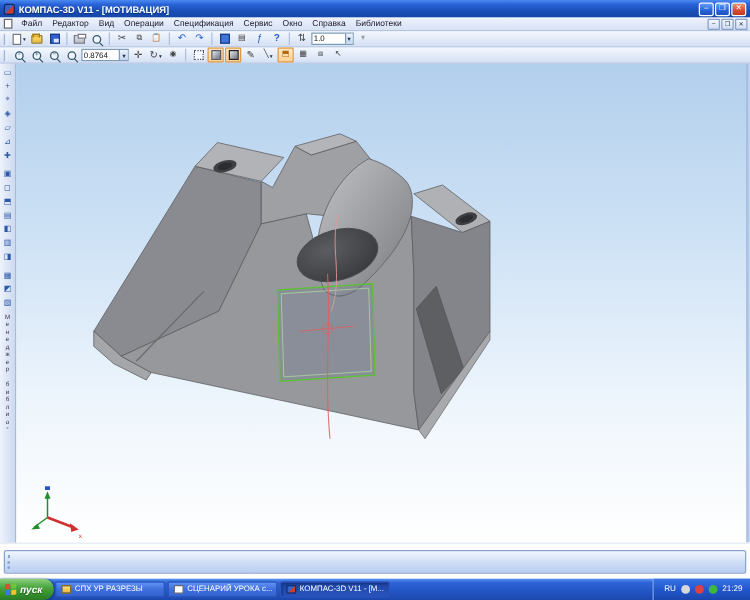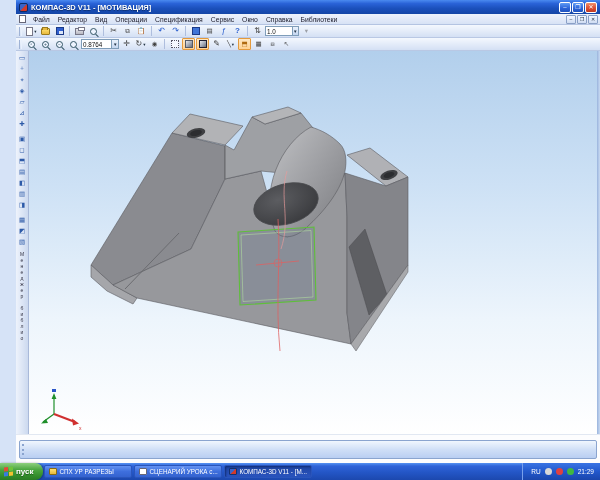--- a/index.html
+++ b/index.html
@@ -1,18 +1,18 @@
 <!DOCTYPE html>
 <html><head>
 <meta charset="utf-8">
 <style>
   * { box-sizing: border-box; margin: 0; padding: 0; }
   html,body { width:600px; height:480px; overflow:hidden; }
   body { font-family:"Liberation Sans", sans-serif; background:#d6e3f7; position:relative; }
-  .app { position:absolute; inset:0;padding-left:16px; }
+  .app { position:absolute; inset:0; }
 
   
   .titlebar { height:14px; background:linear-gradient(180deg,#4a8af0 0%,#2a63d8 25%,#1b50bc 60%,#1446a6 100%);
     display:flex; align-items:center; padding:0 3px; gap:3px; }
   .app-icon { width:9px; height:9px; border-radius:2px;
     background:linear-gradient(135deg,#3a63c8 0%,#3a63c8 45%,#d23a2a 55%,#d23a2a 100%);
     border:1px solid #0c2a66; flex:0 0 auto; }
   .title-text { color:#fff; font-size:7.5px; font-weight:bold; text-shadow:0 1px 1px #0a2c6a;
     white-space:nowrap; overflow:hidden; flex:1; }
   .winbtns { display:flex; gap:1px; }
@@ -80,21 +80,21 @@
     background:linear-gradient(180deg,#f0f6fe 0%,#cdddf6 55%,#b9cef2 100%); position:relative; }
   .propband .pgrip { position:absolute; left:2px; top:3px; bottom:3px; width:3px;
     border-left:2px dotted #8aa4cf; }
 
   
   .taskbar { position:absolute; left:0; right:0; bottom:0; height:17px; display:flex; align-items:stretch;
     background:linear-gradient(180deg,#5693f2 0%,#2f63d8 18%,#2456c6 55%,#1c48ae 100%); }
   .start { flex:0 0 auto; display:flex; align-items:center; gap:3px; padding:0 9px 0 4px;
     background:linear-gradient(180deg,#8fd07f 0%,#4aa63f 40%,#318a2a 80%,#2a7c24 100%);
     border-radius:0 8px 8px 0; box-shadow:1px 0 2px rgba(0,0,0,.35); color:#fff; font-size:8px;
-    font-weight:bold; text-shadow:0 1px 1px #1c5a18; }
+    font-weight:bold; font-style:italic; text-shadow:0 1px 1px #1c5a18; }
   .flag { width:9px; height:9px; display:grid; grid-template-columns:4px 4px; grid-template-rows:4px 4px; gap:1px; transform:skewY(-6deg); }
   .flag span:nth-child(1){background:#e24a38;} .flag span:nth-child(2){background:#6fc43c;}
   .flag span:nth-child(3){background:#3a7ae0;} .flag span:nth-child(4){background:#f2c230;}
   .task { flex:0 0 88px; margin:2px 1px; display:flex; align-items:center; gap:3px; padding:0 4px;
     background:linear-gradient(180deg,#6392f2,#3e6fdd 50%,#3463cf); border:1px solid #2a55bb; border-radius:2px;
     color:#fff; font-size:6.3px; white-space:nowrap; overflow:hidden; }
   .task.active { background:linear-gradient(180deg,#1e43a0,#2a55c0); box-shadow:inset 1px 1px 2px #122f78; }
   .t-ico { width:8px; height:7px; flex:0 0 auto; border-radius:1px; }
   .t-folder { background:linear-gradient(180deg,#ffe070,#e8b93c); border:1px solid #8a6b12; }
   .t-doc { background:#fff; border:1px solid #667; }

